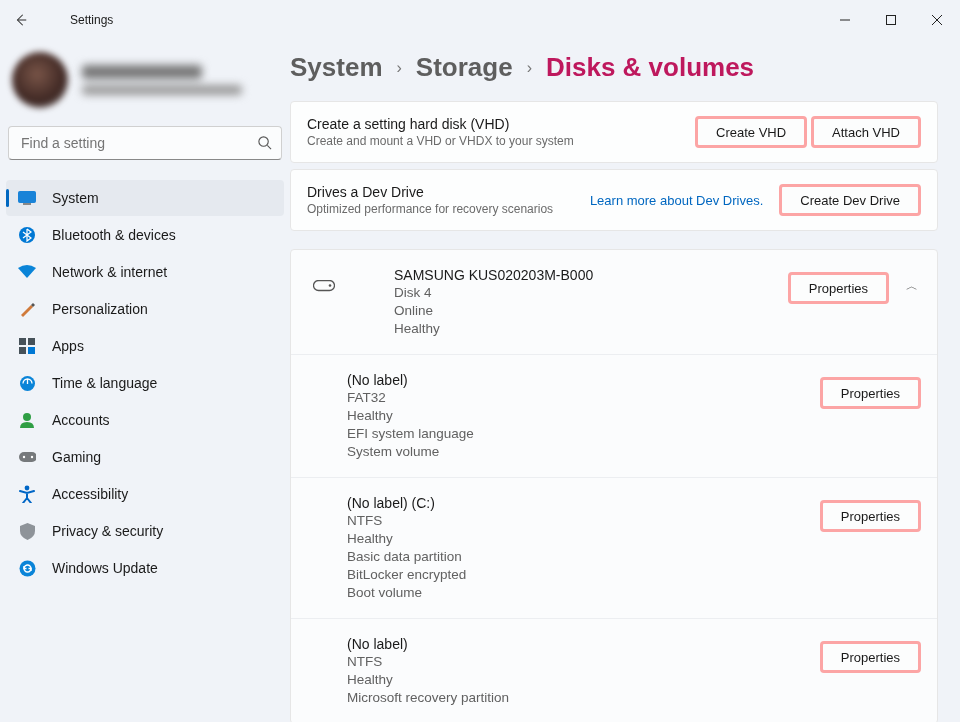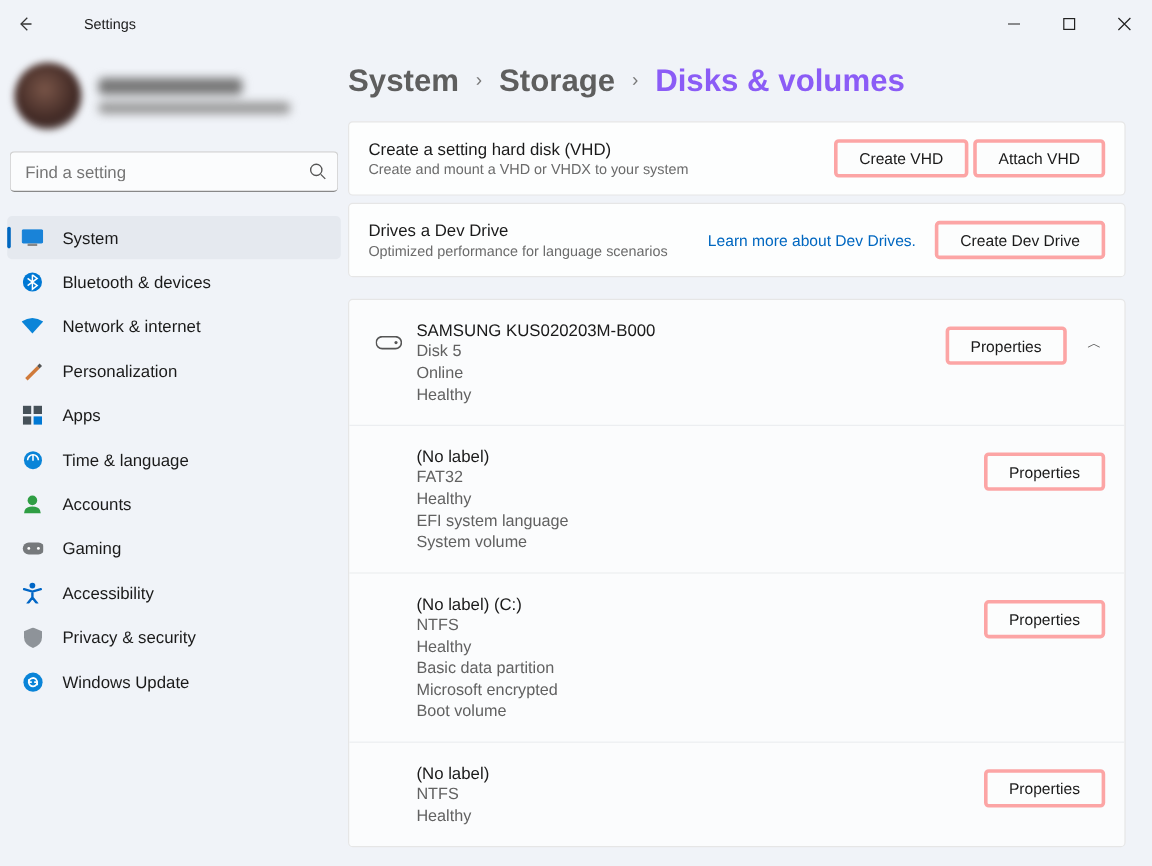--- a/index.html
+++ b/index.html
@@ -30,32 +30,32 @@
   .nav li { height:36px; display:flex; align-items:center; border-radius:4px; padding-left:12px; font-size:14px; cursor:default; position:relative; }
   .nav li.sel { background:#e5e9ef; }
   .nav li.sel::before { content:""; position:absolute; left:0; top:9px; width:3px; height:18px; background:#0067c0; border-radius:2px; }
   .nav .ico { width:18px; height:18px; margin-right:16px; display:inline-flex; align-items:center; justify-content:center; }
 
   
   .main { flex:1; padding:12px 22px 0 0; overflow:hidden; }
   .crumbs { display:flex; align-items:center; gap:14px; font-size:26px; margin-bottom:18px; }
   .crumbs .sep { color:#777; font-size:16px; }
   .crumbs .lnk { color:#5e5e5e; font-weight:600; }
-  .crumbs .cur { color:#8b5cf6; font-weight:600; }
+  .crumbs .cur { color:#be185d; font-weight:600; }
 
   .card { background:#fdfefe; border:1px solid #e6e6e6; border-radius:4px; padding:14px 16px; display:flex; align-items:center; margin-bottom:6px; }
   .card .c-text .c-title { font-size:14px; color:#1a1a1a; }
   .card .c-text .c-sub { font-size:12px; color:#6b6b6b; margin-top:2px; }
   .card .spacer { flex:1; }
   .card a.learn { color:#0067c0; font-size:13px; margin-right:16px; text-decoration:none; }
   .btn { background:#fcfdfd; border:3px solid #fca5a5; border-radius:4px; height:32px; padding:0 18px; font-size:13px; color:#1a1a1a; display:inline-flex; align-items:center; justify-content:center; cursor:default; }
   .btn + .btn { margin-left:4px; }
 
   .list { background:#fbfcfd; border:1px solid #e6e6e6; border-radius:4px; margin-top:18px; }
-  .row { display:flex; padding:16px 16px; border-bottom:1px solid #eceef1; }
+  .row { display:flex; padding:16px 16px; border-bottom:1px solid #eceef1;gap:47px; }
   .row:last-child { border-bottom:none; }
   .row .diskico { width:34px; display:flex; align-items:flex-start; justify-content:center; padding-top:14px; }
   .row .info { flex:1; padding-left:6px; }
   .row .info .ln.primary { color:#1a1a1a; font-size:14px; }
   .row .info .ln { color:#616161; font-size:13.5px; line-height:18px; }
   .row .actions { display:flex; align-items:flex-start; gap:14px; padding-top:6px; }
   .row.sub .info { padding-left:40px; }
   .chev { color:#555; width:18px; text-align:center; padding-top:6px; font-size:12px;}
 
   svg { display:block; }
@@ -230,38 +230,38 @@
         <div class="c-sub">Create and mount a VHD or VHDX to your system</div>
       </div>
       <div class="spacer"></div>
       <span class="btn">Create VHD</span>
       <span class="btn">Attach VHD</span>
     </div>
 
     <div class="card">
       <div class="c-text">
         <div class="c-title">Drives a Dev Drive</div>
-        <div class="c-sub">Optimized performance for language scenarios</div>
+        <div class="c-sub">Optimized performance for recovery scenarios</div>
       </div>
       <div class="spacer"></div>
       <a class="learn">Learn more about Dev Drives.</a>
       <span class="btn">Create Dev Drive</span>
     </div>
 
     <div class="list">
       <div class="row">
         <div class="diskico">
           <svg width="22" height="12">
               <rect x="0.5" y="0.5" width="21" height="10" rx="5" fill="none" stroke="#555" stroke-width="1.3"></rect>
               <circle cx="17" cy="5.5" r="1.3" fill="#555"></circle>
             </svg>
         </div>
         <div class="info">
           <div class="ln primary">SAMSUNG KUS020203M-B000</div>
-          <div class="ln">Disk 5</div>
+          <div class="ln">Disk 4</div>
           <div class="ln">Online</div>
           <div class="ln">Healthy</div>
         </div>
         <div class="actions">
           <span class="btn">Properties</span>
           <span class="chev">︿</span>
         </div>
       </div>
 
       <div id="vols">
@@ -276,32 +276,33 @@
             <div class="actions">
               <span class="btn">Properties</span>
             </div>
           </div>
           <div class="row sub">
             <div class="info">
               <div class="ln primary">(No label) (C:)</div>
               <div class="ln">NTFS</div>
               <div class="ln">Healthy</div>
               <div class="ln">Basic data partition</div>
-              <div class="ln">Microsoft encrypted</div>
+              <div class="ln">BitLocker encrypted</div>
               <div class="ln">Boot volume</div>
             </div>
             <div class="actions">
               <span class="btn">Properties</span>
             </div>
           </div>
           <div class="row sub">
             <div class="info">
               <div class="ln primary">(No label)</div>
               <div class="ln">NTFS</div>
               <div class="ln">Healthy</div>
+              <div class="ln">Microsoft recovery partition</div>
             </div>
             <div class="actions">
               <span class="btn">Properties</span>
             </div>
           </div>
         </div>
     </div>
   </div>
 </div>
 

